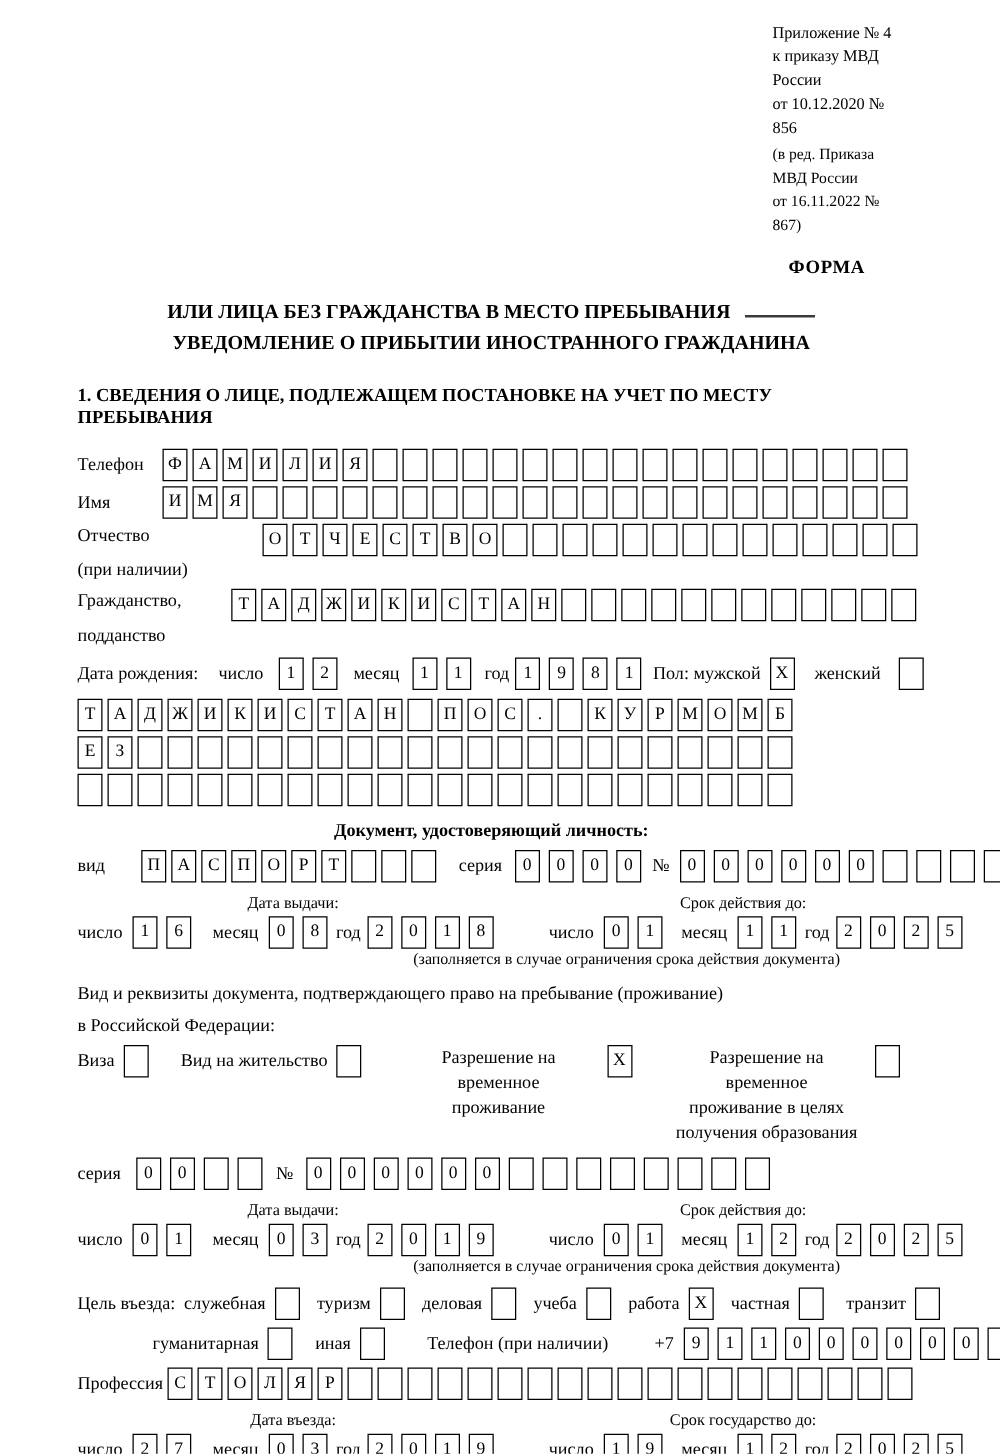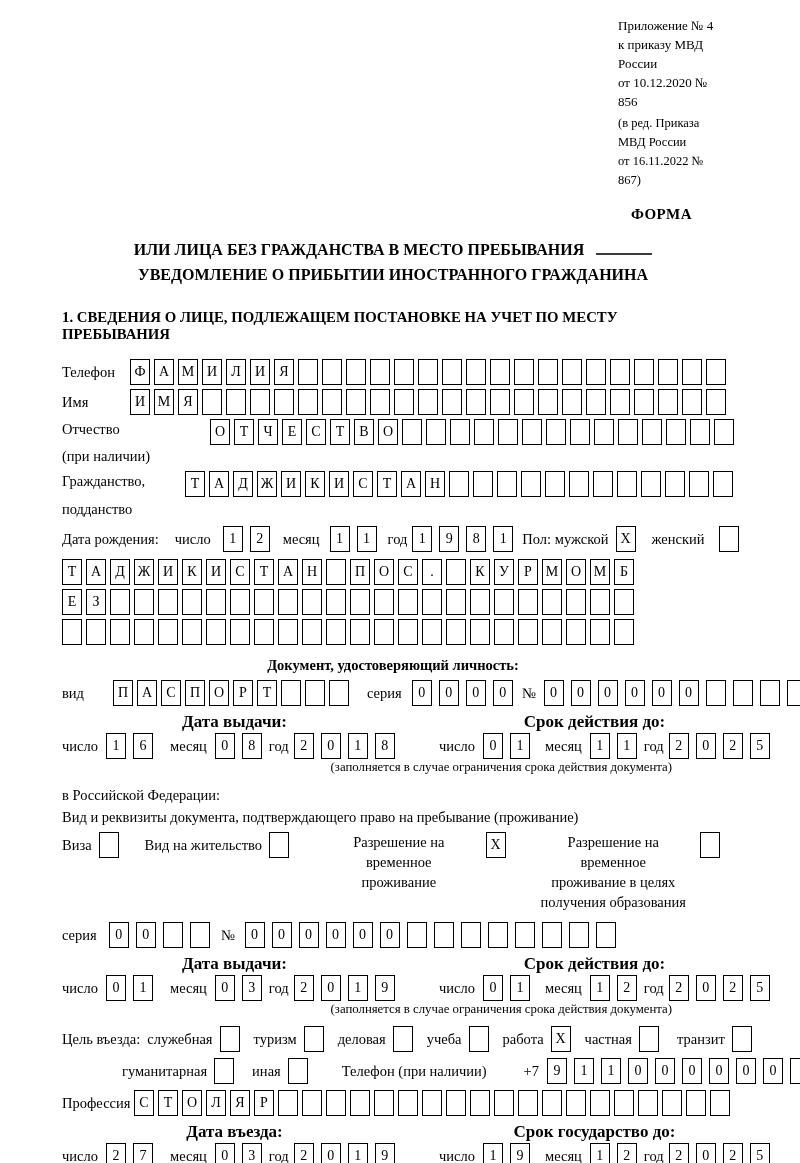--- a/index.html
+++ b/index.html
@@ -39,21 +39,21 @@
   .lw148 { width:148px; flex:none; }
   .lw123 { width:123px; flex:none; }
   .lw138 { width:140px; flex:none; }
   .lw133 { width:135px; flex:none; }
 
   .center-b { text-align:center; font-weight:bold; font-size:14.5px; margin:8px 0 6px; }
 
   .datecols { display:flex; margin-top:6px; }
   .dcol-l { width:345px; flex:none; }
   .dcol-r { width:375px; flex:none; }
-  .dhead { text-align:center; font-size:17px; line-height:19px; margin-bottom:2px;font-weight:bold; }
+  .dhead { text-align:center; font-size:13px; line-height:19px; margin-bottom:2px; }
   .dline { display:flex; align-items:flex-start; }
   .dline .il { margin-right:8px; }
   .vnote { text-align:right; padding-right:52px; font-size:12.8px; line-height:17px; margin-bottom:8px; }
 
   .plain { font-size:14.5px; line-height:22px; }
   .opts { display:flex; align-items:flex-start; margin-top:4px; margin-bottom:10px; }
   .opt { display:flex; align-items:flex-start; }
   .opt .olbl { line-height:26px; margin-right:7px; white-space:nowrap; }
   .opt .mlbl { line-height:20px; text-align:center; margin-right:7px; }
 
@@ -400,22 +400,22 @@
             <span class="cell">2</span>
             <span class="cell">0</span>
             <span class="cell">2</span>
             <span class="cell">5</span>
           </span>
       </div>
     </div>
   </div>
   <div class="vnote">(заполняется в случае ограничения срока действия документа)</div>
 
+  <div class="plain">Вид и реквизиты документа, подтверждающего право на пребывание (проживание)</div>
   <div class="plain" style="margin-top:4px;">в Российской Федерации:</div>
-  <div class="plain">Вид и реквизиты документа, подтверждающего право на пребывание (проживание)</div>
 
   <div class="opts">
     <span class="opt">
       <span class="olbl">Виза</span>
       <span class="cells">
           <span class="cell"></span>
         </span>
     </span>
     <span style="width:22px;flex:none;"></span>
     <span class="opt">

